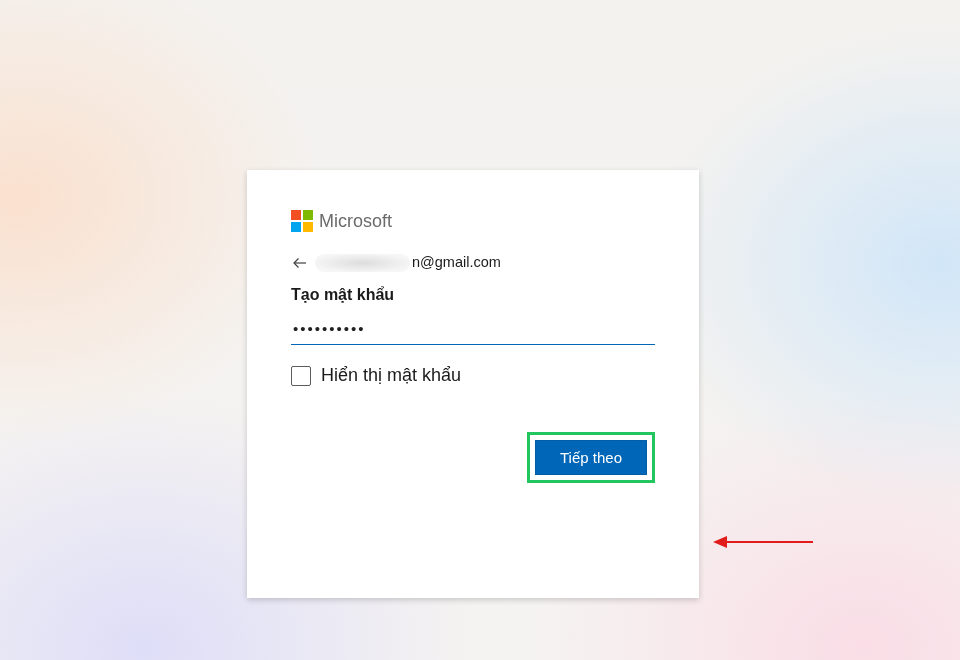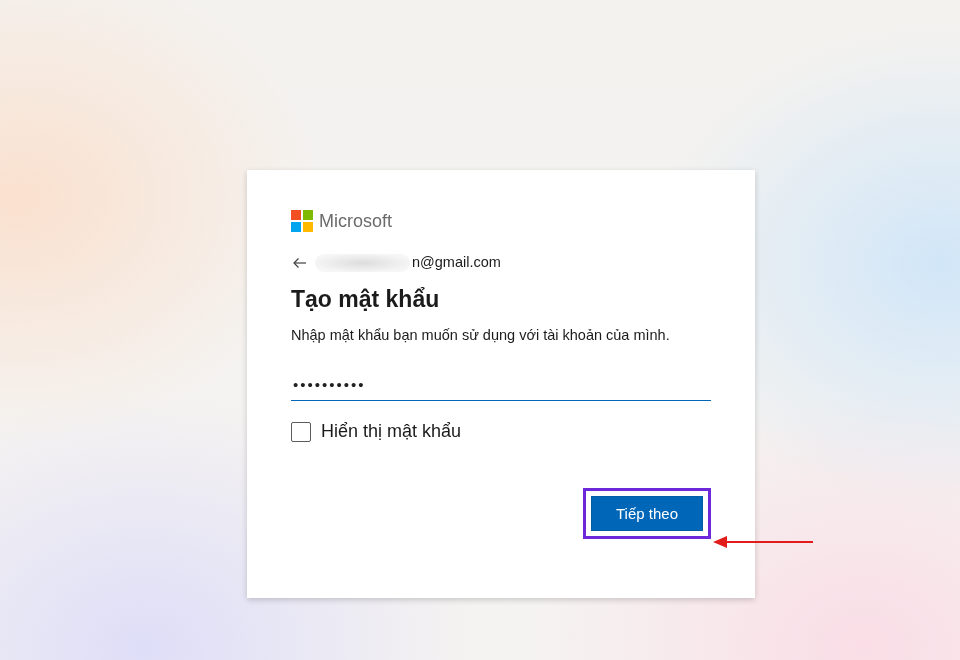--- a/index.html
+++ b/index.html
@@ -10,55 +10,55 @@
         radial-gradient(ellipse 500px 400px at 2% 30%, rgba(255,210,180,.55), transparent 60%),
         radial-gradient(ellipse 500px 400px at 98% 40%, rgba(180,220,255,.55), transparent 60%),
         radial-gradient(ellipse 550px 420px at 15% 98%, rgba(200,200,255,.5), transparent 60%),
         radial-gradient(ellipse 550px 420px at 90% 98%, rgba(255,200,220,.5), transparent 60%),
         linear-gradient(#f4f2ef,#f5f3f1);
       position: relative;
     }
     .card {
       position: absolute;
       left: 247px; top: 170px;
-      width: 508px; height: 428px;
+      width: 452px; height: 428px;
       background: #fff;
       box-shadow: 0 2px 6px rgba(0,0,0,.18);
       padding: 40px 44px 38px 44px;
     }
     .brand-row { display: flex; align-items: center; gap: 4px; margin-bottom: 22px; }
     .ms-logo { width: 22px; height: 22px; display: grid; grid-template: 1fr 1fr / 1fr 1fr; gap: 2px; }
     .ms-logo span:nth-child(1){background:#f25022}
     .ms-logo span:nth-child(2){background:#7fba00}
     .ms-logo span:nth-child(3){background:#00a4ef}
     .ms-logo span:nth-child(4){background:#ffb900}
     .brand-text { font-size: 18px; color:#6b6b6b; font-weight:500; margin-left:2px;}
     .identity-row { display:flex; gap:6px; margin-bottom:14px; font-size:14.5px; color:#1b1b1b;}
     .back-arrow { width:18px; height:18px; cursor:pointer; display:flex; align-items:center; justify-content:center;}
     .back-arrow svg { width:18px; height:18px; }
     .redact {
       display:inline-block; width:95px; height:18px; border-radius:9px;
       background: radial-gradient(ellipse at center, #ddd 0%, #f6f6f6 75%);
       filter: blur(.3px);
       margin-right:-4px;
     }
-    .title { font-size:23px; font-weight:600; color:#1b1b1b; margin-bottom:12px;}
+    .title { font-size:16px; font-weight:600; color:#1b1b1b; margin-bottom:12px;}
     .desc { font-size:14.5px; color:#1b1b1b; line-height:1.45; margin-bottom:26px;}
     .pw-field {
       width:100%; border:none; border-bottom:1px solid #0067b8;
       font-size:15px; padding:4px 2px 7px 2px; background:transparent;
       letter-spacing:2px; outline:none; color:#222;
     }
     .check-row { display:flex; align-items:center; gap:10px; margin-top:20px; font-size:18px; color:#1b1b1b;}
     .cbox {
       width:20px; height:20px; border:1px solid #5c5c5c; border-radius:2px;
       background:#fff; cursor:pointer; flex:none;
     }
     .btn-row { display:flex; justify-content:flex-end; margin-top:46px;}
-    .btn-wrap { border:3px solid #6d28d9; padding:5px; }
+    .btn-wrap { border:3px solid #22c55e; padding:5px; }
     .next-btn {
       background:#0067b8; color:#fff; border:1px solid #005da6;
       font-size:15px; padding:8px 22px; min-width:112px; cursor:pointer;
       font-family:inherit;
     }
     
     .anno { position:absolute; pointer-events:none; }
     .anno-line { position:absolute; background:#e21b1b; height:2px; }
     .anno-head {
       position:absolute; width:0; height:0;
@@ -88,21 +88,20 @@
         <line x1="4" y1="12" x2="20" y2="12"></line>
         <polyline points="10 6 4 12 10 18"></polyline>
       </svg>
     </div>
     <span class="redact"></span>
     <span>n@gmail.com</span>
   </div>
 
   <div class="title">Tạo mật khẩu</div>
 
-  <div class="desc">Nhập mật khẩu bạn muốn sử dụng với tài khoản của mình.</div>
 
   <input type="password" class="pw-field" value="••••••••••" style="">
 
   <label class="check-row">
     <span class="cbox"></span>
     <span>Hiển thị mật khẩu</span>
   </label>
 
   <div class="btn-row">
     <div class="btn-wrap">

